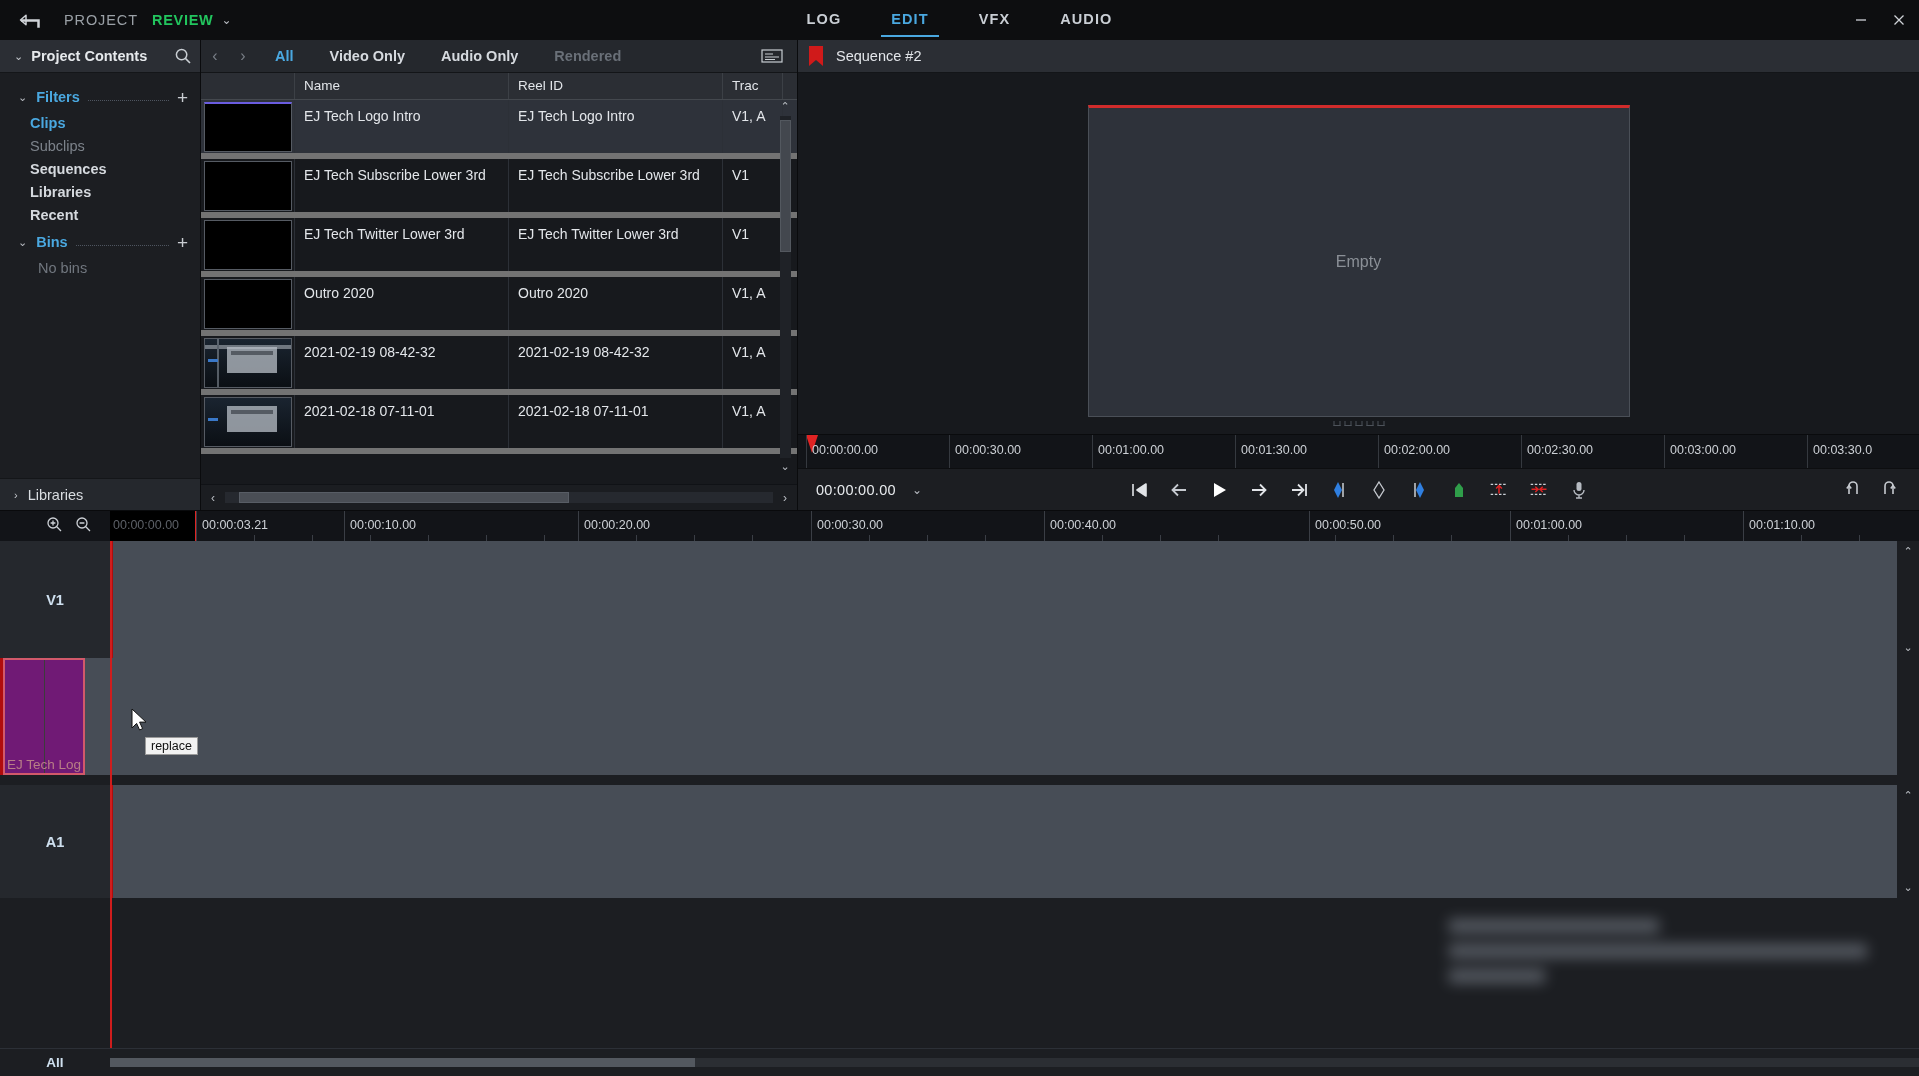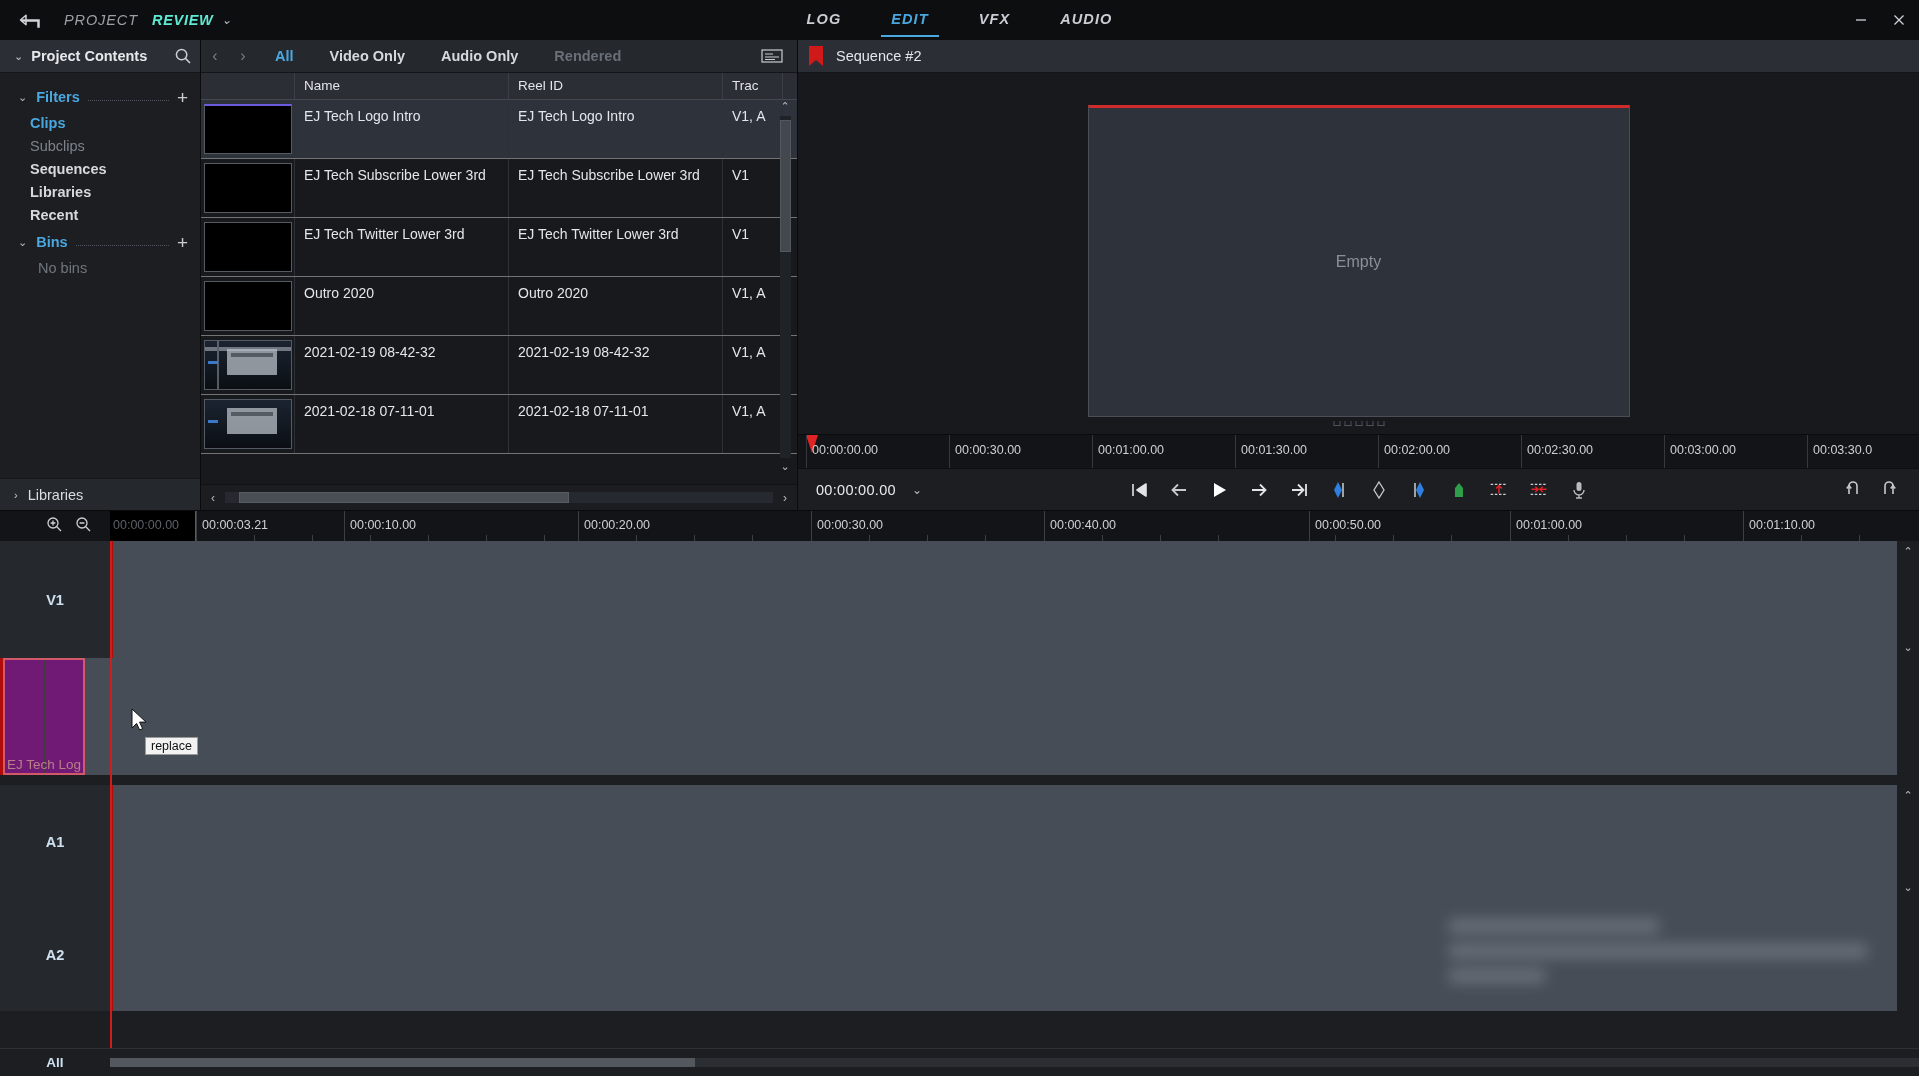--- a/index.html
+++ b/index.html
@@ -9,29 +9,29 @@
     font-family: "Liberation Sans", sans-serif;
     color: #d8dce0;
     overflow: hidden;
     -webkit-font-smoothing: antialiased;
   }
   .app { width: 1919px; height: 1076px; display: flex; flex-direction: column; position: relative; }
 
   
   .titlebar {
     height: 40px; background: #0d0e10; display: flex; align-items: center;
-    position: relative; flex: 0 0 40px; font-style: italic;
+    position: relative; flex: 0 0 40px;
   }
   .tb-back { width: 34px; height: 24px; margin-left: 14px; display:flex; align-items:center; justify-content:center; cursor:pointer;}
   .tb-back svg { width: 26px; height: 18px; }
   .tb-project {
     margin-left: 16px; font-size: 14.5px; letter-spacing: .9px; color: #9aa0a6; font-weight: 400;
   }
   .tb-review {
-    margin-left: 14px; font-size: 14.5px; letter-spacing: .7px; color: #5eead4; font-weight: 700;
+    margin-left: 14px; font-size: 14.5px; letter-spacing: .7px; color: #22c55e; font-weight: 700;
   }
   .tb-caret { margin-left: 8px; color:#b8bcc2; font-size: 12px; }
   .tb-tabs {
     position: absolute; left: 0; right: 0; top: 0; height: 40px;
     display: flex; align-items: center; justify-content: center; gap: 42px;
     pointer-events: none;
   }
   .tb-tab {
     pointer-events: auto; font-size: 14.5px; letter-spacing: 1.1px; font-weight: 700;
     color: #c9ced4; padding: 10px 4px 12px; position: relative; cursor: pointer;
@@ -85,21 +85,21 @@
   .br-filter {
     padding: 0 18px; font-size: 14.5px; font-weight: 700; color: #d6dadf; cursor: pointer; height:33px; line-height:33px;
   }
   .br-filter.active { color: #4aa8e0; }
   .br-filter.dis { color: #6a7078; }
   .br-listicon { margin-left: auto; margin-right: 14px; width: 22px; height: 16px; cursor:pointer;}
   .br-table { flex: 1; display: flex; flex-direction: column; overflow: hidden; position: relative; }
   .br-head { display: flex; height: 27px; background: #2b2e34; border-bottom: 1px solid #44484e; flex:0 0 27px;}
   .br-head div { font-size: 13.5px; font-weight: 400; color: #e2e5e9; padding: 5px 0 0 9px; border-right:1px solid #3c4046; overflow:hidden; white-space:nowrap;}
   .br-rows { flex: 1; overflow: hidden; }
-  .br-row { display: flex; height: 59px; border-bottom: 1px solid #737373; }
+  .br-row { display: flex; height: 59px; border-bottom: 6px solid #737373; }
   .br-row.sel { background: #2e323a; }
   .br-row .c-thumb { width: 94px; flex:0 0 94px; display: flex; align-items: center; justify-content: center; border-right:1px solid #2c3037;}
   .br-row .c-name, .br-row .c-reel, .br-row .c-track {
     font-size: 14px; color: #e3e6ea; padding: 8px 0 0 9px; border-right:1px solid #2c3037; overflow:hidden; white-space:nowrap;
   }
   .thumb { width: 88px; height: 50px; background: #000; border: 1px solid #565b63; position: relative; overflow:hidden;}
   .thumb.sel-top { border-top: 2px solid #6a5ce0; }
   .thumb .pic { position: absolute; inset: 0; }
   .colw-name { width: 214px; flex: 0 0 214px; }
   .colw-reel { width: 214px; flex: 0 0 214px; }
@@ -628,27 +628,20 @@
         <div class="tl-hdr">A1</div>
         <div class="tl-lane audio">
           <div class="tl-vsep"></div>
         </div>
         <div class="tl-scrollcol">
           <span>⌃</span>
           <span>⌄</span>
         </div>
       </div>
 
-      <div class="tl-row" style="height:113px">
-        <div class="tl-hdr">A2</div>
-        <div class="tl-lane audio">
-          <div class="tl-vsep"></div>
-        </div>
-        <div class="tl-scrollcol"></div>
-      </div>
 
       <div class="blur-overlay" style="right:50px;bottom:54px;width:420px">
         <i style="width:210px"></i>
           <i style="width:418px"></i>
           <i style="width:96px"></i>
       </div>
 
       <div class="playhead-line" style="left:110px;top:0;bottom:0"></div>
 
       <div class="tooltip" style="left:145px;top:196px">replace</div>

